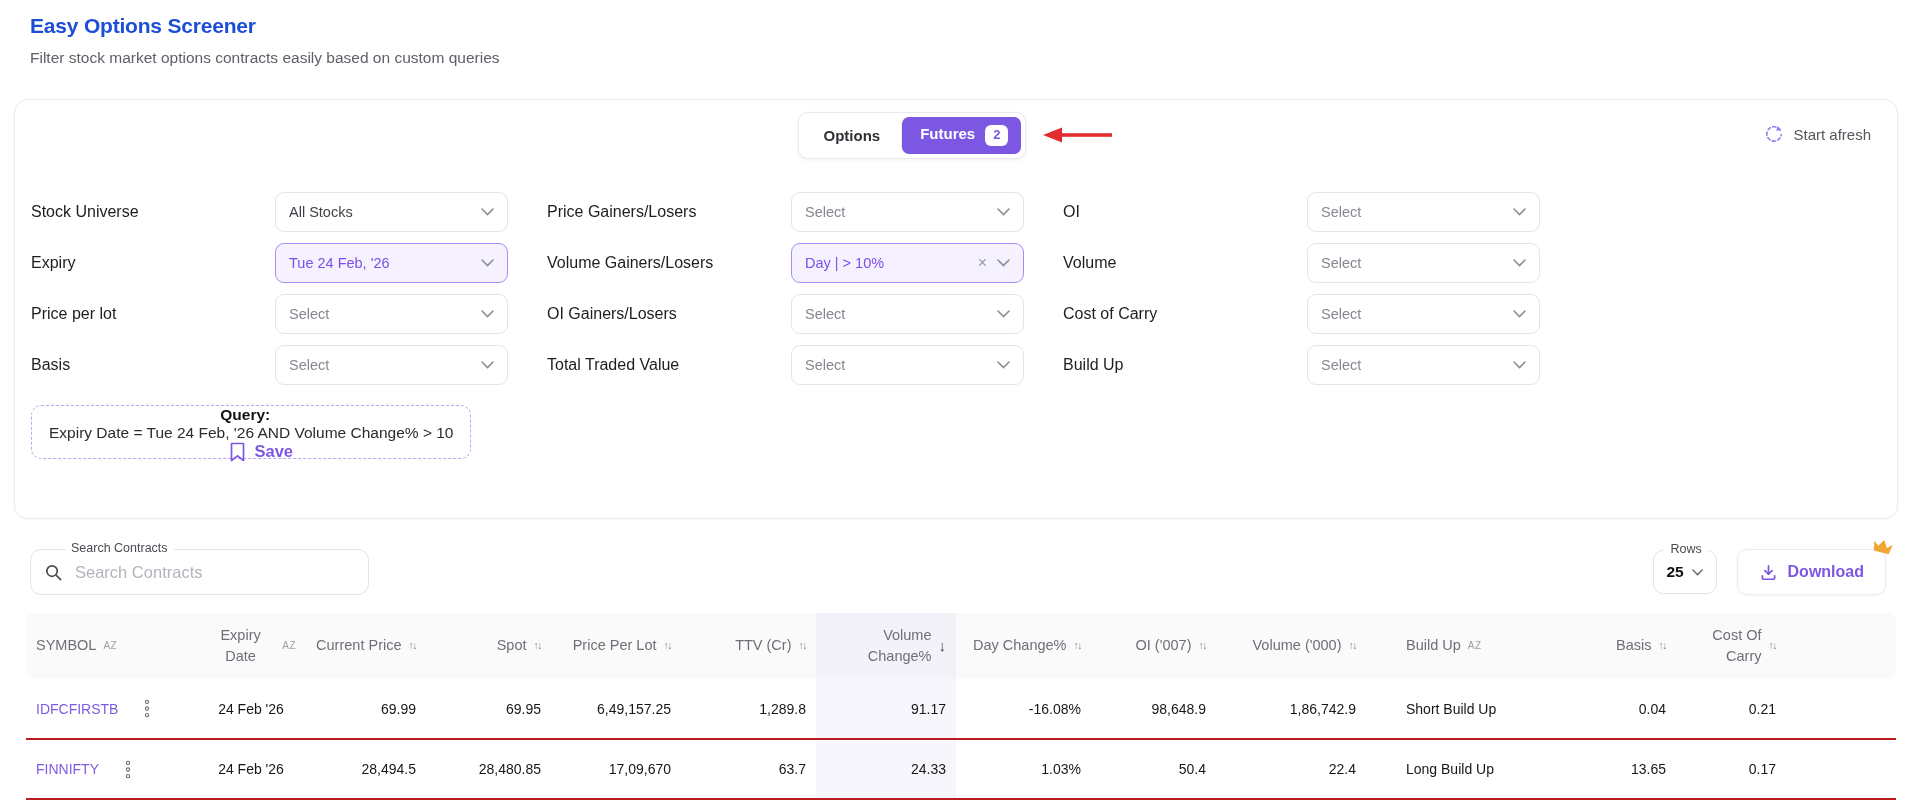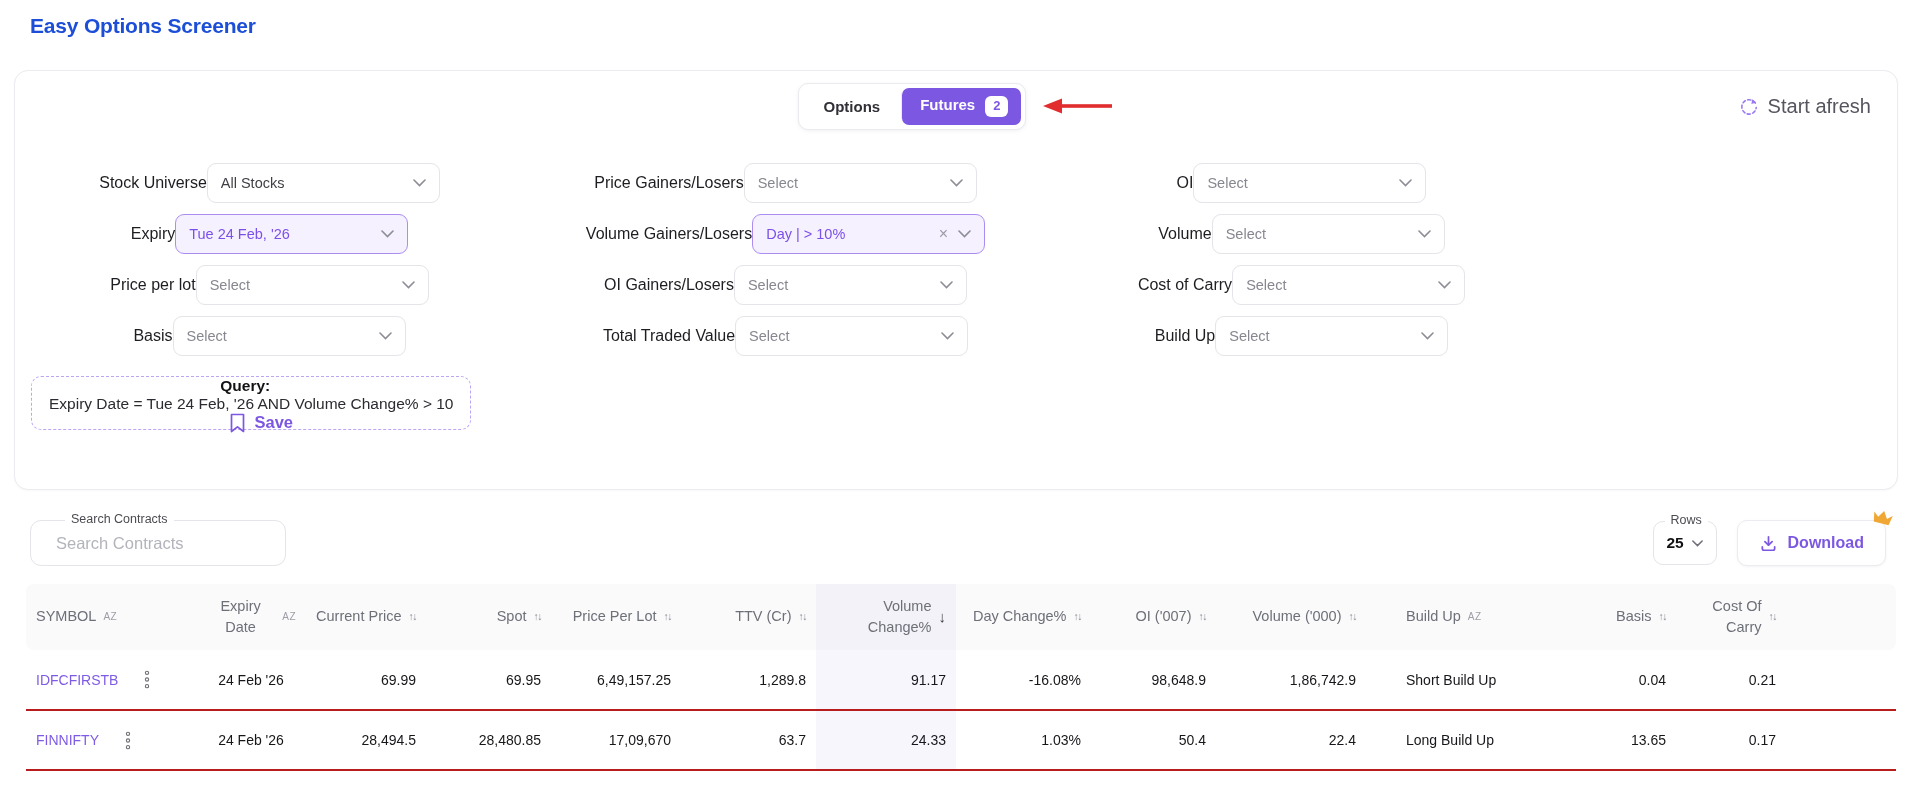--- a/index.html
+++ b/index.html
@@ -18,44 +18,44 @@
   .tabs-row { display: flex; justify-content: center; align-items: center; padding-top: 12px; position: relative; }
   .tab-group { display: flex; align-items: center; background: #fff; border: 1px solid #eaeaef;
     border-radius: 10px; padding: 4px; box-shadow: 0 1px 4px rgba(20,20,40,.06); }
   .tab { padding: 8px 21px; font-size: 15px; font-weight: 600; color: #303036; border-radius: 7px; cursor: pointer; }
   .tab-divider { width: 1px; height: 26px; background: #ebebf0; }
   .tab.active { background: #7c57e2; color: #fff; display: flex; align-items: flex-start; gap: 10px; padding: 8px 13px 8px 18px; }
   .tab-badge { background: #fff; color: #7c57e2; font-size: 13px; font-weight: 700; border-radius: 6px; padding: 2px 8px; line-height: 1.3; }
   .arrow-annotation { margin-left: 16px; display: flex; align-items: center; }
 
   .start-afresh { position: absolute; right: 26px; top: 24px; display: flex; align-items: center; gap: 9px;
-    font-size: 20px; color: #55555e; cursor: pointer; }
+    font-size: 15px; color: #55555e; cursor: pointer; }
 
   .filter-grid { display: grid; grid-auto-flow: column; grid-template-rows: repeat(4, 40px);
     grid-template-columns: repeat(3, 477px); row-gap: 11px; column-gap: 39px; margin: 33px 0 0 16px; }
-  .filter-row { display: flex; align-items: center; justify-content: center; }
+  .filter-row { display: flex; align-items: center; justify-content: space-between; }
   .filter-label { font-size: 16px; color: #1d1d22; }
   .select-box { width: 233px; height: 40px; border: 1px solid #e4e4e9; border-radius: 9px; background: #fff;
     display: flex; align-items: center; padding: 0 13px; font-size: 14.5px; cursor: pointer; }
   .select-value { flex: 1; color: #86878f; white-space: nowrap; overflow: hidden; }
   .select-box.filled .select-value { color: #3f3f46; }
   .select-box.active { background: #f6f1fe; border-color: #ab8df2; }
   .select-box.active .select-value { color: #7b50e8; }
   .clear-x { color: #9b9ba3; font-size: 16px; margin-right: 10px; line-height: 1; cursor: pointer; }
 
   .query-box { margin: 20px 0 0 16px; display: inline-flex; align-items: center; height: 54px;
     border: 1.6px dashed #bda4f4; border-radius: 10px; padding: 0 17px; flex-direction: column; }
   .query-label { font-weight: 700; font-size: 15.5px; color: #121215; margin-right: 12px; }
   .query-text { font-size: 15.5px; color: #2b2b31; }
   .save-btn { display: flex; align-items: center; gap: 8px; margin-left: 20px; color: #7c57e2;
     font-weight: 700; font-size: 16.5px; cursor: pointer; }
 
   
   .table-toolbar { margin-top: 30px; padding: 0 26px 0 30px; display: flex; justify-content: space-between; align-items: center; }
-  .search-box { position: relative; width: 256px; height: 46px; border: 1px solid #e4e4e9; border-radius: 11px;
+  .search-box { position: relative; width: 339px; height: 46px; border: 1px solid #e4e4e9; border-radius: 11px;
     display: flex; align-items: center; padding: 0 13px; gap: 12px; background: #fff; }
   .float-label { position: absolute; top: -9px; background: #fff; padding: 0 6px; font-size: 12.5px; color: #4b4b52; }
   .search-box .float-label { left: 34px; }
   .search-box input { border: none; outline: none; flex: 1; font-size: 16.5px; color: #26262b;
     font-family: "Liberation Sans", sans-serif; background: transparent; }
   .search-box input::placeholder { color: #b3b4bb; }
   .toolbar-right { display: flex; align-items: center; gap: 20px; }
   .rows-box { position: relative; height: 44px; min-width: 64px; border: 1px solid #e4e4e9; border-radius: 10px;
     display: flex; align-items: center; justify-content: center; gap: 8px; padding: 0 12px; cursor: pointer; }
   .rows-box .float-label { left: 11px; }
@@ -88,20 +88,21 @@
   .kebab { display: flex; align-items: center; cursor: pointer; }
   td.buildup { padding-left: 40px; }
   .neg { color: #e5484d; }
   .pos { color: #00a27c; }
 </style>
 </head>
 <body>
 
 <header class="page-header">
   <div class="page-title">Easy Options Screener</div>
+  <div class="page-subtitle">Filter stock market options contracts easily based on custom queries</div>
 </header>
 
 <section class="filter-card">
   <div class="tabs-row">
     <div class="tab-group">
       <div class="tab">Options</div>
       <div class="tab-divider"></div>
       <div class="tab active">
         <span>Futures</span>
         <span class="tab-badge">2</span>

